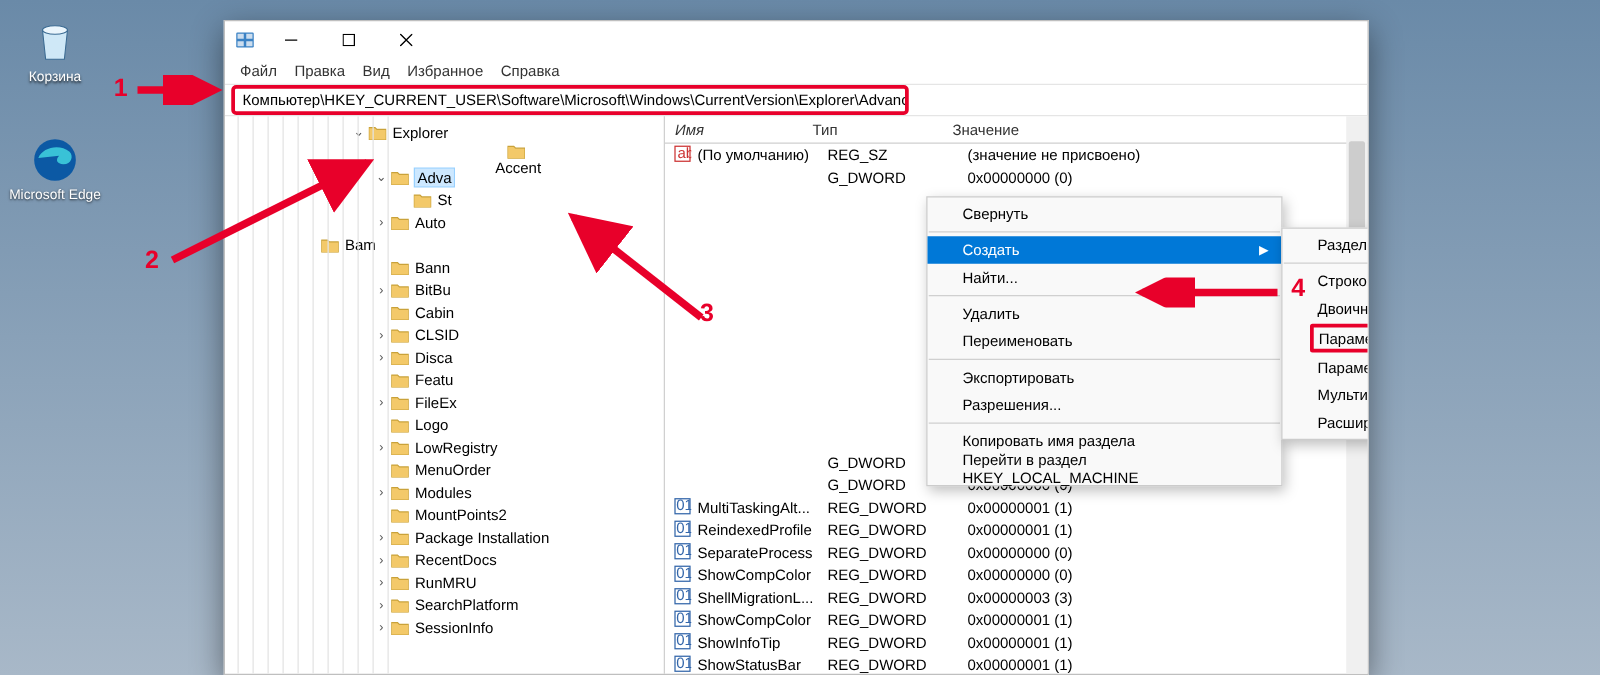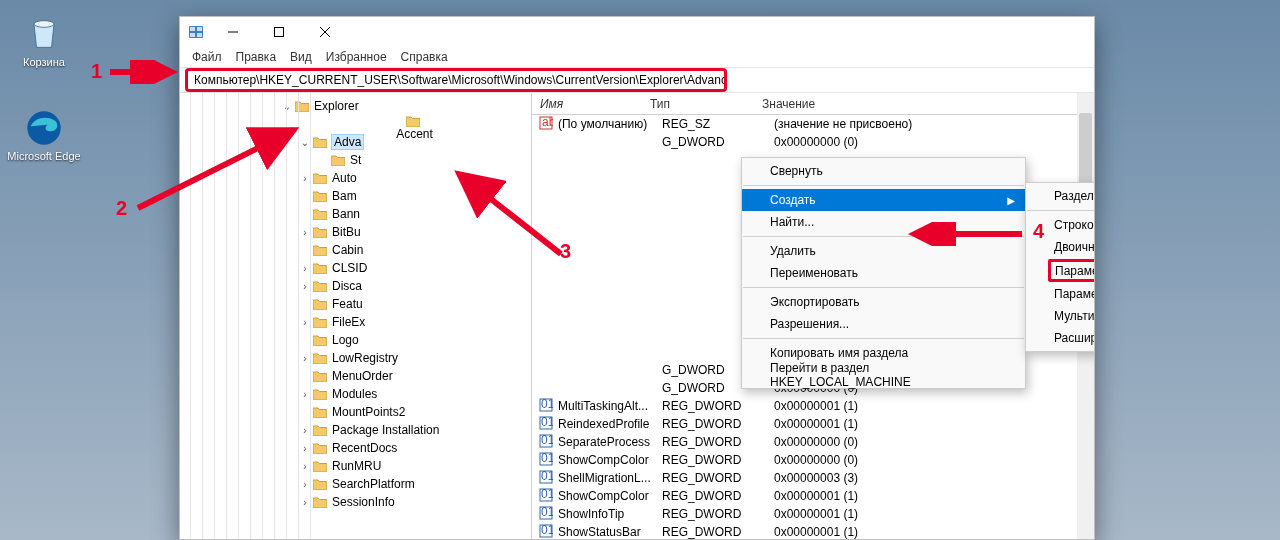--- a/index.html
+++ b/index.html
@@ -181,21 +181,21 @@
         </div>
         <div class="tree-row" style="padding-left: 118px;">
           <span class="toggle">›</span>
           <span class="folder">
             <svg viewBox="0 0 14 12">
               <path d="M0 2h5l1.5 1.5H14V12H0z" fill="#f3c969" stroke="#c9a23a"></path>
             </svg>
           </span>
           <span class="lbl">Auto</span>
         </div>
-        <div class="tree-row" style="padding-left: 118px;">
+        <div class="tree-row" style="padding-left: 62px;">
           <span class="toggle"></span>
           <span class="folder">
             <svg viewBox="0 0 14 12">
               <path d="M0 2h5l1.5 1.5H14V12H0z" fill="#f3c969" stroke="#c9a23a"></path>
             </svg>
           </span>
           <span class="lbl">Bam</span>
         </div>
         <div class="tree-row" style="padding-left: 118px;">
           <span class="toggle"></span>

